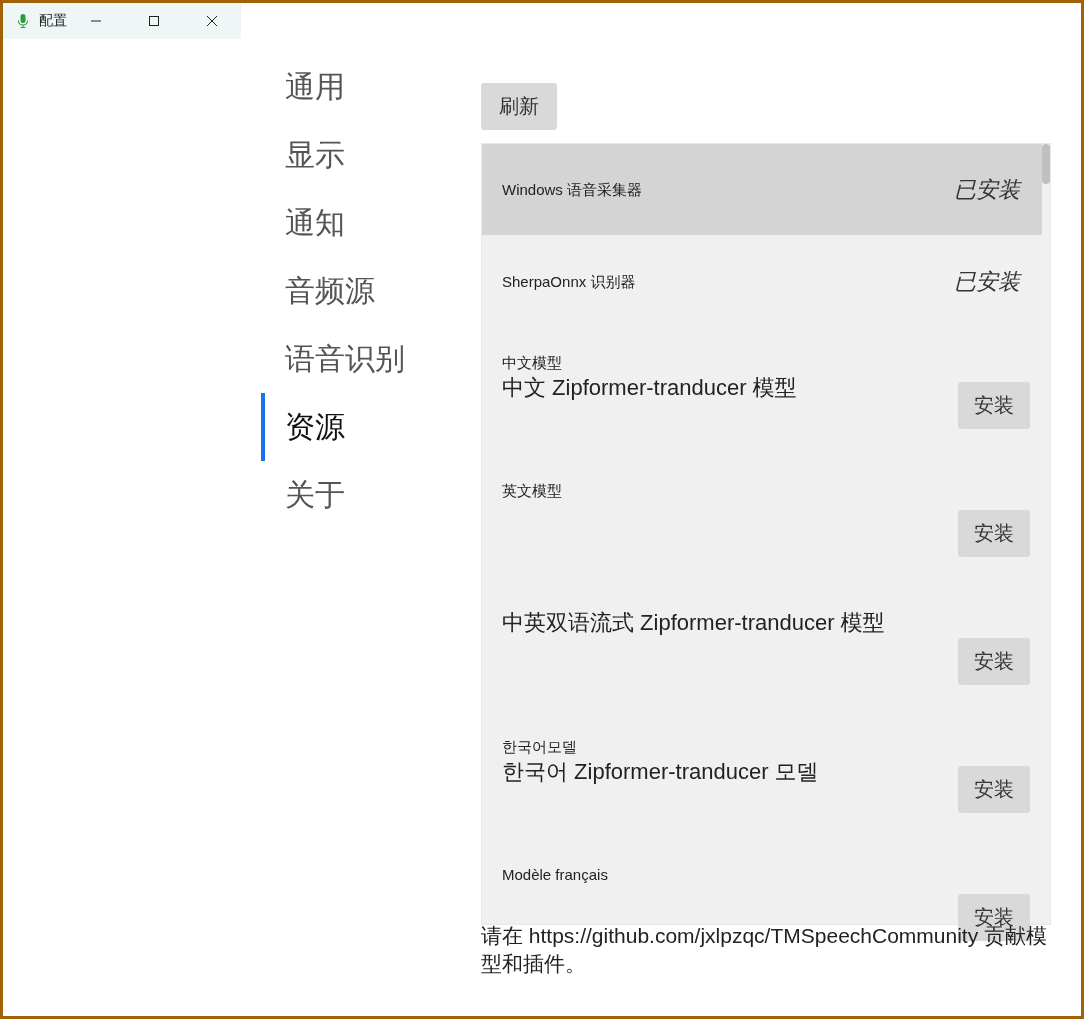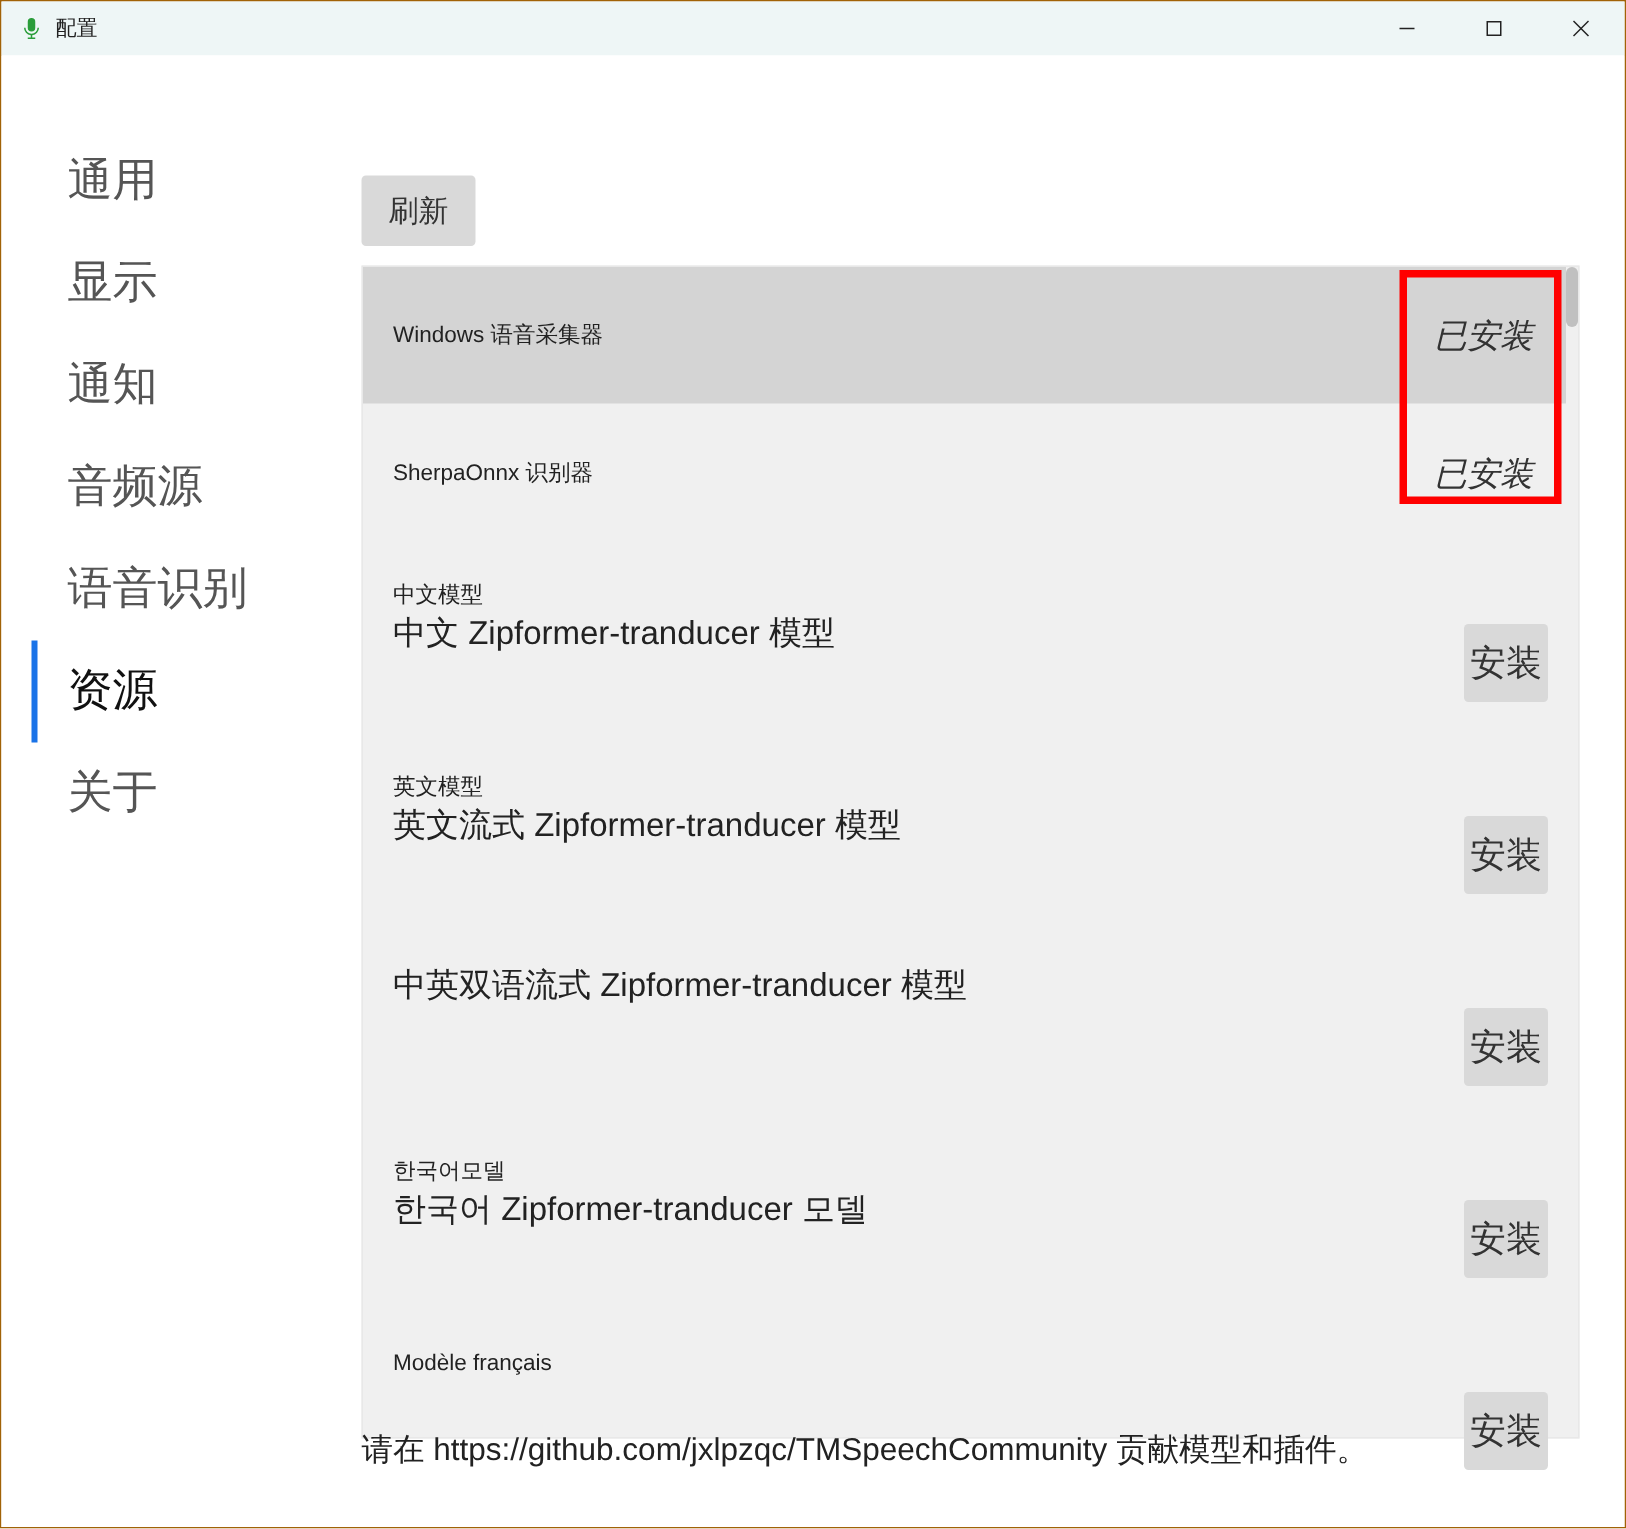--- a/index.html
+++ b/index.html
@@ -1,18 +1,18 @@
 <!DOCTYPE html>
 <html><head>
 <meta charset="utf-8">
 <style>
   * { box-sizing: border-box; margin: 0; padding: 0; }
   html, body { width: 1084px; height: 1019px; font-family: "Segoe UI", "Microsoft YaHei", sans-serif; background: #fff; overflow: hidden; }
   
-  .window { width: 100%; height: 100%; display: flex; flex-direction: column; border: 1px solid #a16207; }
+  .window { width: 100%; height: 100%; display: flex; flex-direction: row; border: 3px solid #a16207; }
   
   .titlebar { height: 36px; background: #eef6f6; display: flex; align-items: center; padding: 0 0 0 12px; }
   .titlebar .app-icon { width: 16px; height: 16px; margin-right: 8px; display: flex; align-items: center; justify-content: center; }
   .titlebar .title { font-size: 14px; color: #222; flex: 0 0 auto; }
   .titlebar .spacer { flex: 1; }
   .titlebar .win-btns { display: flex; height: 100%; }
   .titlebar .win-btn { width: 58px; display: flex; align-items: center; justify-content: center; cursor: pointer; }
   .titlebar .win-btn svg { stroke: #222; stroke-width: 1; fill: none; }
   
   .body { flex: 1; display: flex; background: #fff; overflow: hidden; }
@@ -27,21 +27,21 @@
   .list-wrap { margin-top: 60px; background: #f0f0f0; height: 782px; position: relative; border: 1px solid #e8e8e8; }
   .scroll-track { position: absolute; right: 0; top: 0; bottom: 0; width: 8px; background: #f0f0f0; }
   .scroll-thumb { position: absolute; right: 0; top: 0; width: 8px; height: 40px; background: #c0c0c0; border-radius: 4px; }
   
   .row { padding: 18px 20px 18px 20px; display: flex; align-items: center; min-height: 92px; border-bottom: 1px solid #f0f0f0; }
   .row.selected { background: #d4d4d4; }
   .row .txt { flex: 1; }
   .row .line1 { font-size: 15px; color: #222; line-height: 1.4; }
   .row .line2 { font-size: 22px; color: #222; line-height: 1.4; }
   .row .status { font-size: 22px; font-style: italic; color: #333; padding-right: 10px; }
-  .row .install-btn { background: #d9d9d9; border: none; padding: 10px 4px; font-size: 24px; color: #333; cursor: pointer; border-radius: 3px; font-family: inherit; }
+  .row .install-btn { background: #d9d9d9; border: none; padding: 10px 16px; font-size: 20px; color: #333; cursor: pointer; border-radius: 3px; font-family: inherit; }
   .row.tall { min-height: 128px; align-items: flex-start; padding-top: 24px; }
   .row.tall .install-btn { margin-top: 30px; }
   
   .highlight-box { position: absolute; border: 5px solid #ff0000; pointer-events: none; }
   
   .footer { position: absolute; left: 10px; right: 30px; bottom: 38px; font-size: 21px; color: #222; }
   
   .mic-svg { fill: #2a9d3a; }
 </style>
 </head>
@@ -114,21 +114,20 @@
           <div class="txt">
             <div class="line1">中文模型</div>
             <div class="line2">中文 Zipformer-tranducer 模型</div>
           </div>
           <button class="install-btn">安装</button>
         </div>
 
         <div class="row tall">
           <div class="txt">
             <div class="line1">英文模型</div>
-            <div class="line2">英文流式 Zipformer-tranducer 模型</div>
           </div>
           <button class="install-btn">安装</button>
         </div>
 
         <div class="row tall">
           <div class="txt">
             <div class="line2">中英双语流式 Zipformer-tranducer 模型</div>
           </div>
           <button class="install-btn">安装</button>
         </div>

